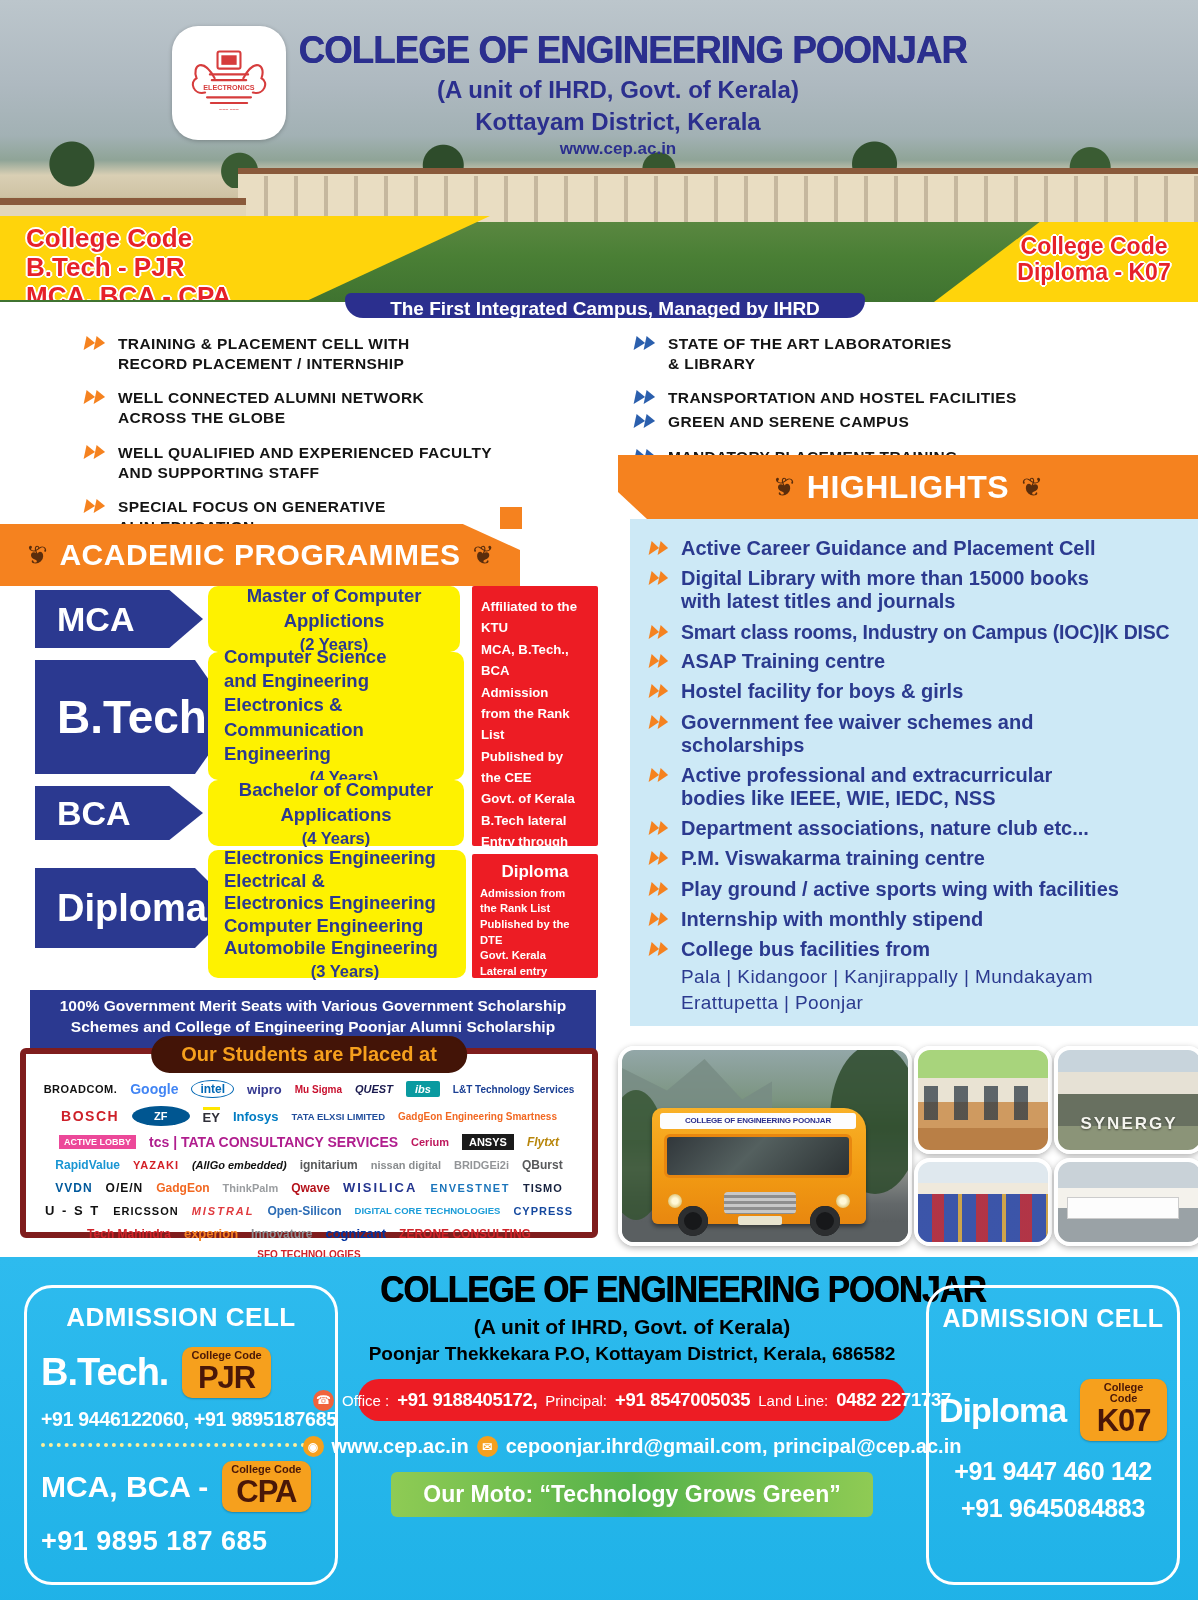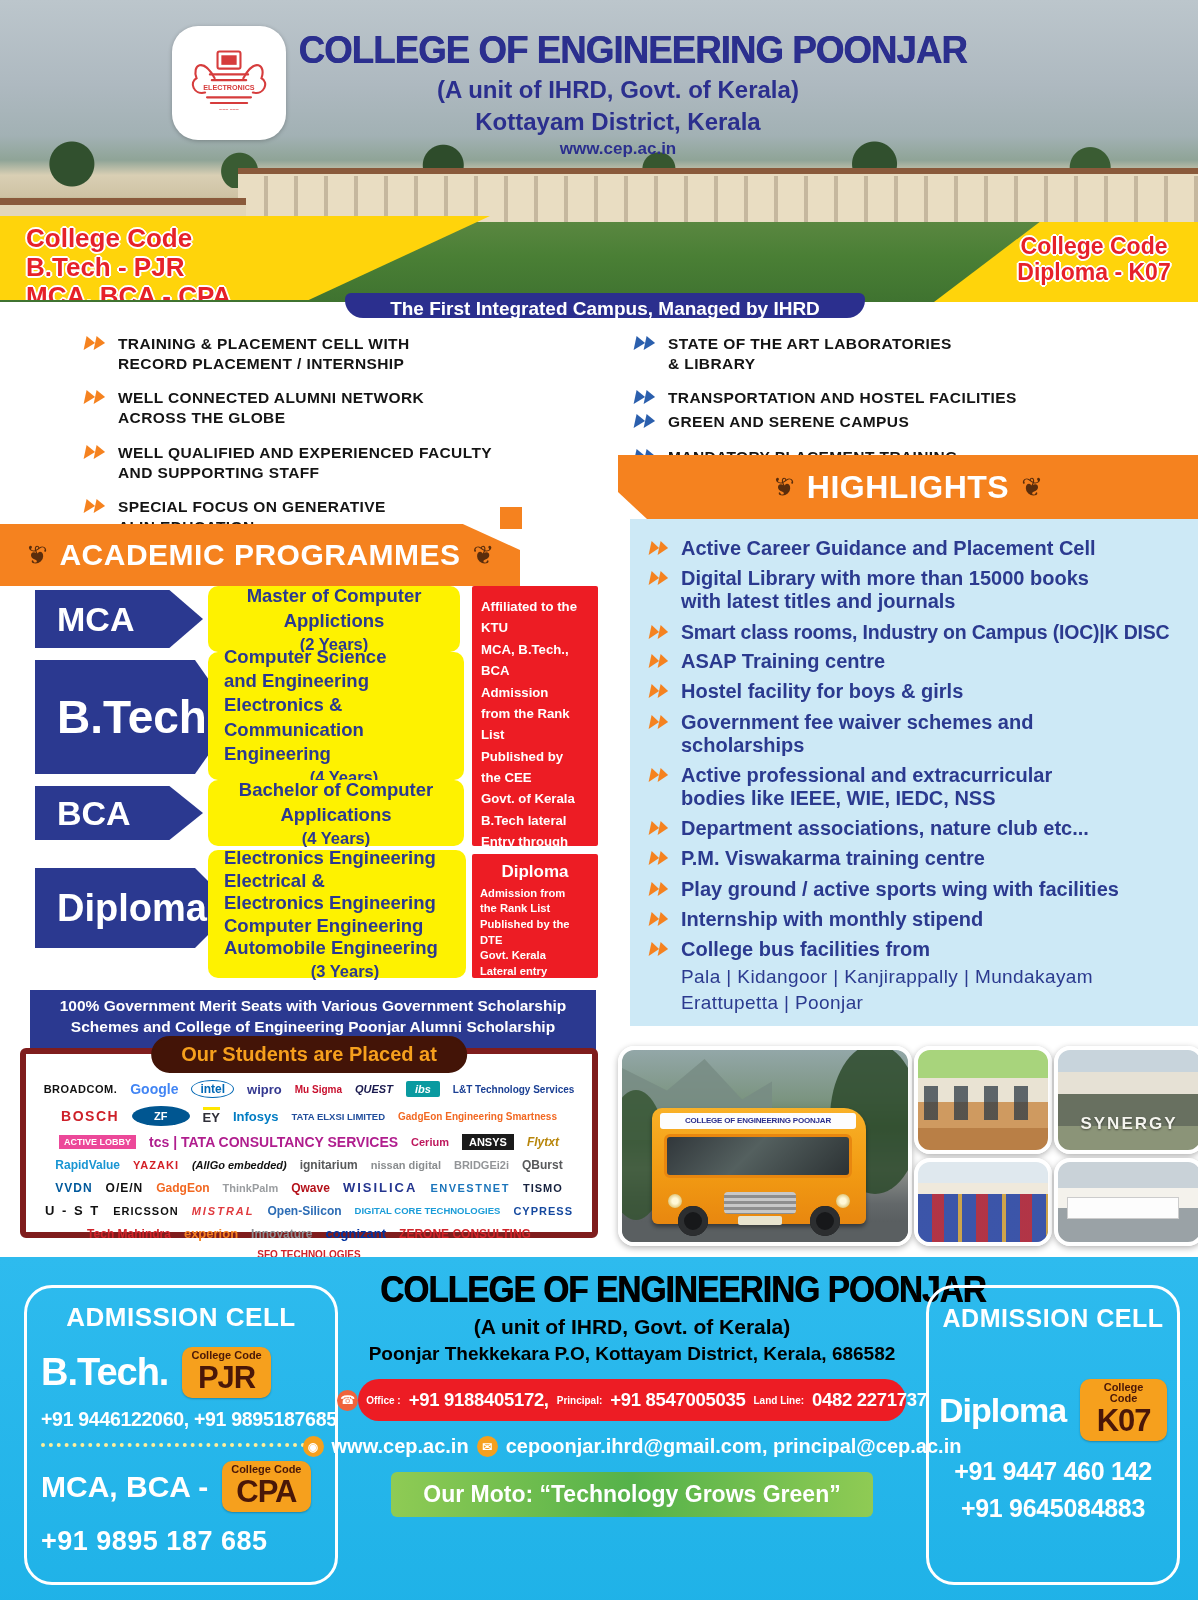--- a/index.html
+++ b/index.html
@@ -149,21 +149,21 @@
   .adm-ph{font-size:19.5px;font-weight:800;margin-top:10px;white-space:nowrap;letter-spacing:-.3px;}
   .dots{border-top:4px dotted #ffef9a;margin:12px 0 2px;}
   .adm-ph-big{font-size:27px;font-weight:800;margin-top:14px;letter-spacing:.5px;}
   .f-center{position:absolute;left:352px;top:12px;width:560px;text-align:center;color:#000;}
   .f-title{font-size:37px;font-weight:800;letter-spacing:-1px;transform:scaleX(.9);transform-origin:center;
     white-space:nowrap;text-shadow:.7px 0 #000;}
   .f-sub{font-size:21px;font-weight:800;margin-top:4px;}
   .f-addr{font-size:19px;font-weight:800;margin-top:4px;}
   .redpill{display:flex;align-items:center;justify-content:center;gap:8px;margin:14px auto 0;width:548px;
     background:#ed1c24;border-radius:28px;color:#fff;padding:10px 8px;box-sizing:border-box;white-space:nowrap;}
-  .redpill .lab{font-size:10px;font-weight:700;}
+  .redpill .lab{font-size:15px;font-weight:400;}
   .redpill .num{font-size:18.5px;font-weight:800;letter-spacing:-.3px;}
   .cicon{width:21px;height:21px;border-radius:50%;background:#f6a01d;display:inline-flex;align-items:center;
     justify-content:center;color:#fff;font-size:12px;flex:0 0 21px;}
   .cicon.red{background:#f0633c;}
   .webline{display:flex;align-items:center;justify-content:center;gap:8px;margin-top:14px;color:#fff;
     font-size:20px;font-weight:800;white-space:nowrap;}
   .greenpill{margin:14px auto 0;width:470px;background:linear-gradient(90deg,#8fcb54,#55b24a 50%,#8fcb54);
     color:#fff;font-size:23px;font-weight:800;padding:9px 6px;border-radius:6px;}
 </style>
 </head>

